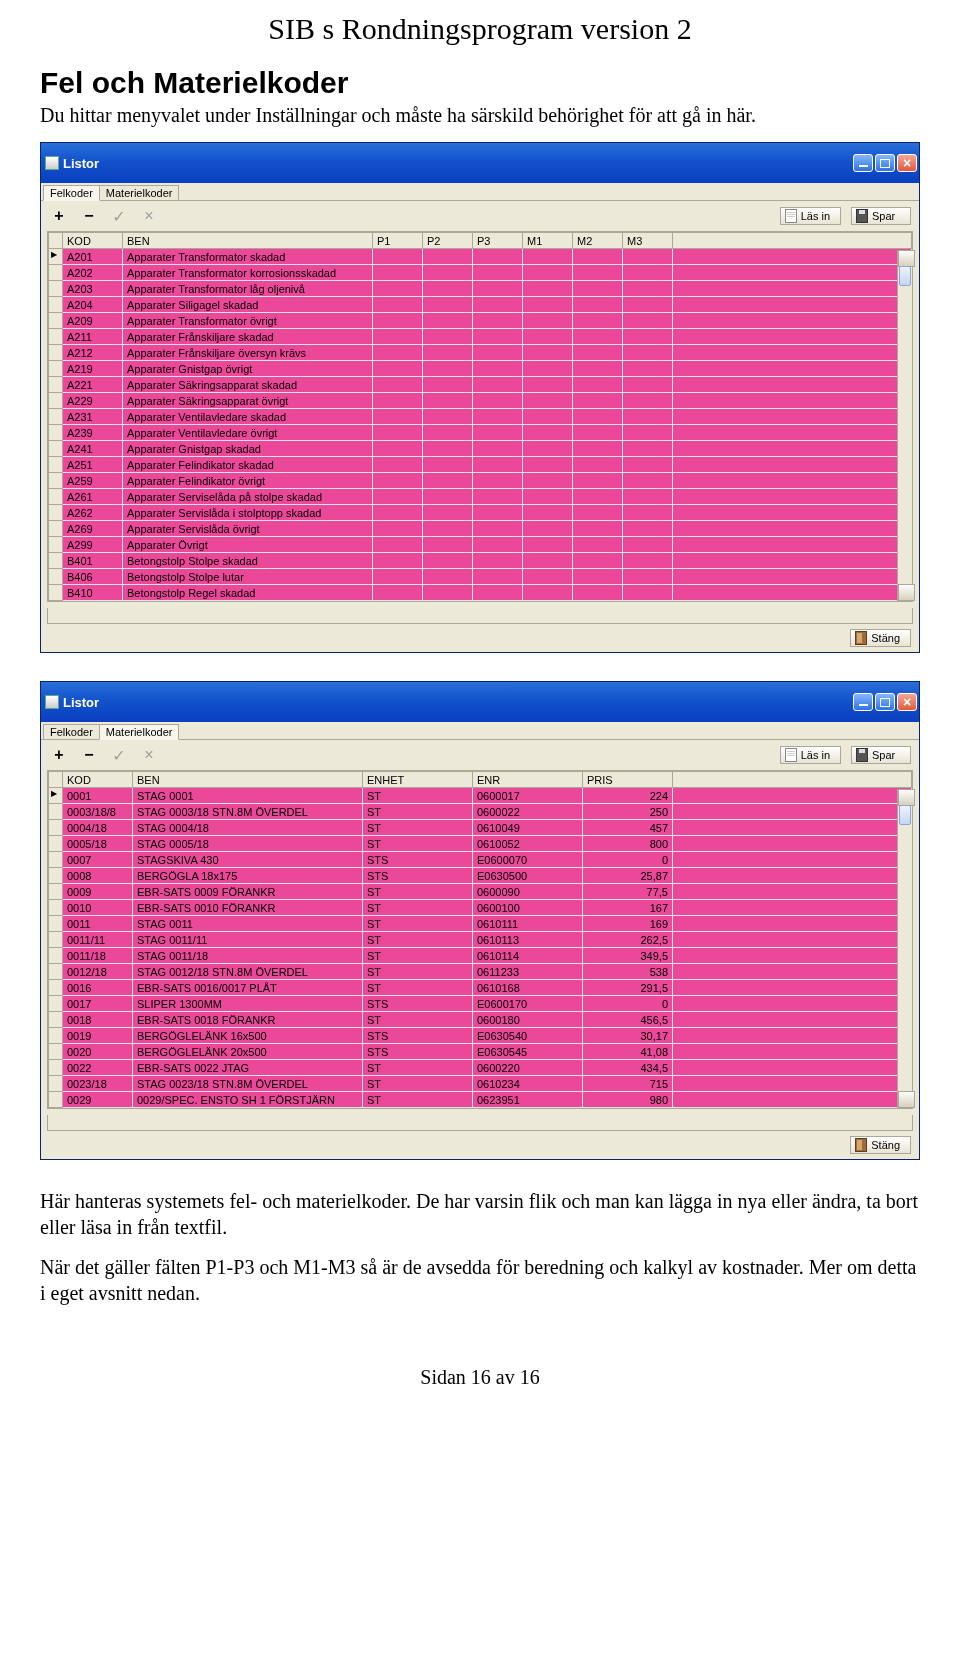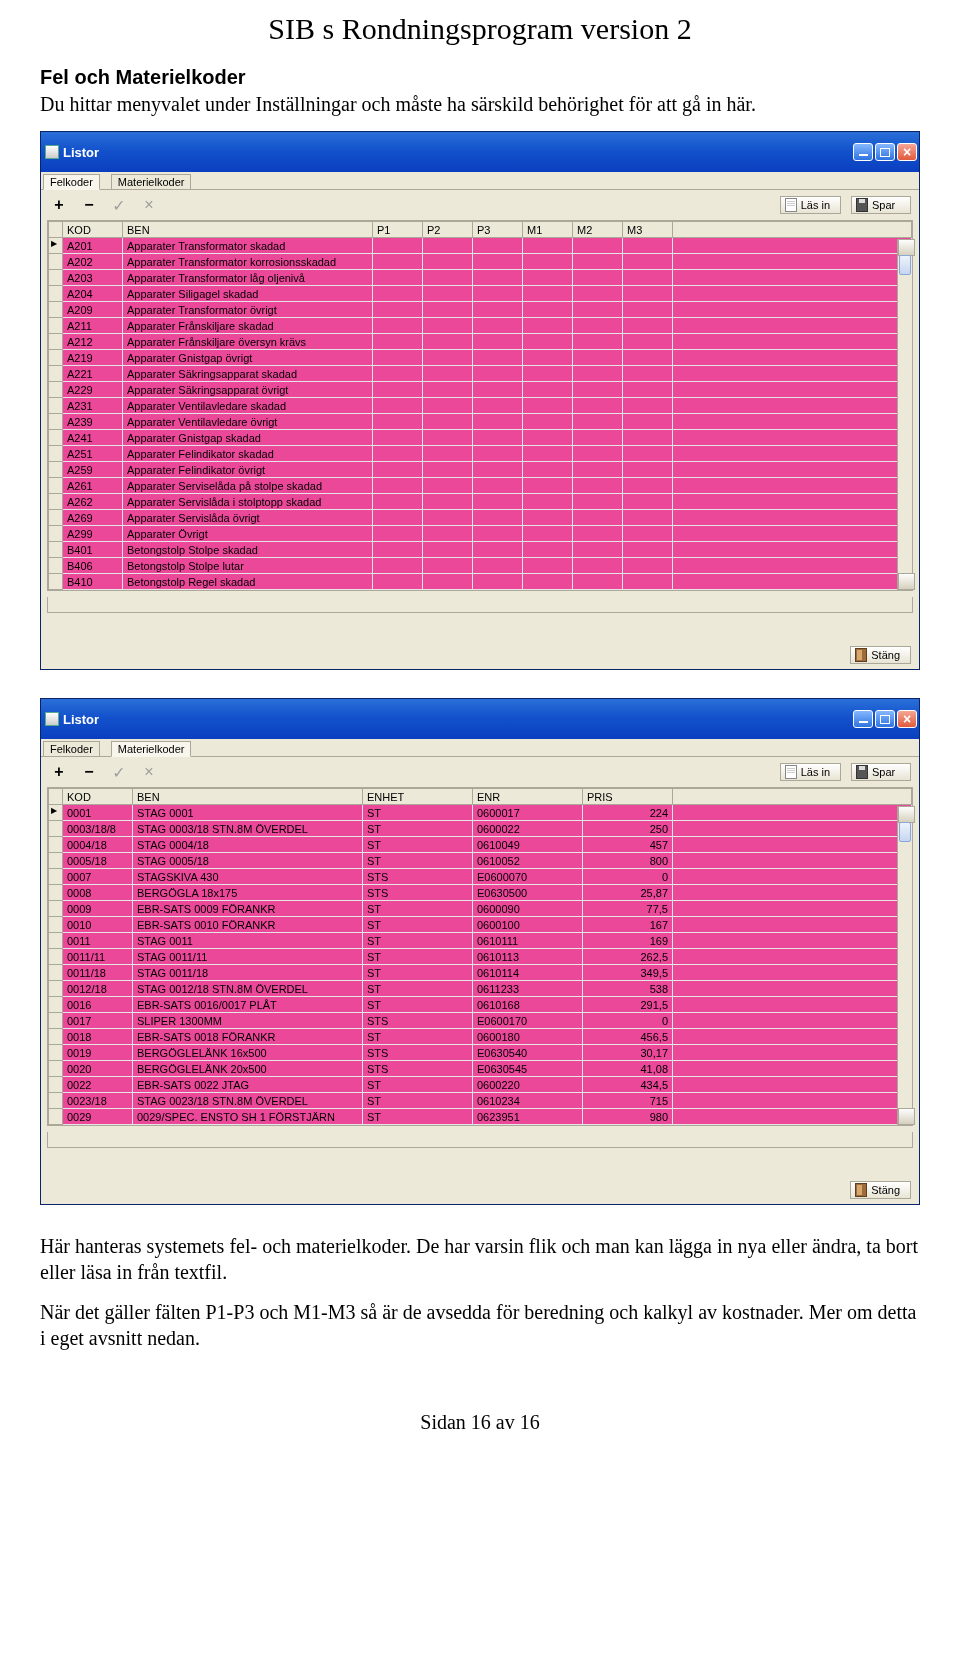--- a/index.html
+++ b/index.html
@@ -11,21 +11,21 @@
     padding: 0 40px 40px 40px;
     color: #000;
   }
   .doc-title {
     font-size: 30px;
     text-align: center;
     padding: 12px 0 20px 0;
     font-weight: normal;
   }
   .section-heading {
-    font-size: 20px;
+    font-size: 30px;
     font-weight: bold;
     font-family: Arial, sans-serif;
     margin-bottom: 2px;
   }
   .body-text {
     font-size: 20px;
     line-height: 1.3;
     margin-bottom: 14px;
   }
   .footer-text {
@@ -75,21 +75,21 @@
   }
   .tb-btn.min, .tb-btn.max { background: linear-gradient(#86b8ff,#2e73e0); color:#fff; }
   .tb-btn.close { background: linear-gradient(#f6a695,#e05a3d); color:#fff; font-weight:bold; }
   .tb-btn.min::after { content:""; width:9px; height:2px; background:#fff; margin-top:6px;}
   .tb-btn.max::after { content:""; width:8px; height:7px; border:1.5px solid #fff; }
   .tb-btn.close::after { content:"×"; font-size:14px; line-height:1; }
 
   .tabs {
     display:flex;
     padding: 2px 2px 0 2px;
-    gap: 12px;
+    gap: 0;
     border-bottom: 1px solid #aca899;
   }
   .tab {
     background:#ece9d8;
     border:1px solid #aca899;
     border-bottom:none;
     padding:1px 6px;
     font-size:11px;
     margin-right:-1px;
     position:relative;
@@ -180,21 +180,21 @@
   }
   .scroll-y::before{top:0;} .scroll-y::after{bottom:0;}
   .scroll-y .thumb{
     position:absolute; left:1px; right:1px; top:16px; height:20px;
     background:linear-gradient(#eef3fb,#c6d6f0); border:1px solid #8aa7dd; border-radius:2px;
   }
   .empty-bar{
     background:#ece9d8; height:16px; margin:0 6px; border:1px solid #aca899; border-top:none;
   }
   .statusbar{
-    display:flex; justify-content:flex-end; padding:5px 8px;margin-top:28px;
+    display:flex; justify-content:flex-end; padding:5px 8px;
   }
   .statusbar .toolbtn .ic.door::before{
     content:""; position:absolute; inset:0; background:#9e6b3a; border:1px solid #5d3e20;
   }
   .statusbar .toolbtn .ic.door::after{
     content:""; position:absolute; left:2px; top:2px; bottom:2px; width:5px; background:#d6a86e;
   }
 </style>
 </head>
 <body>

